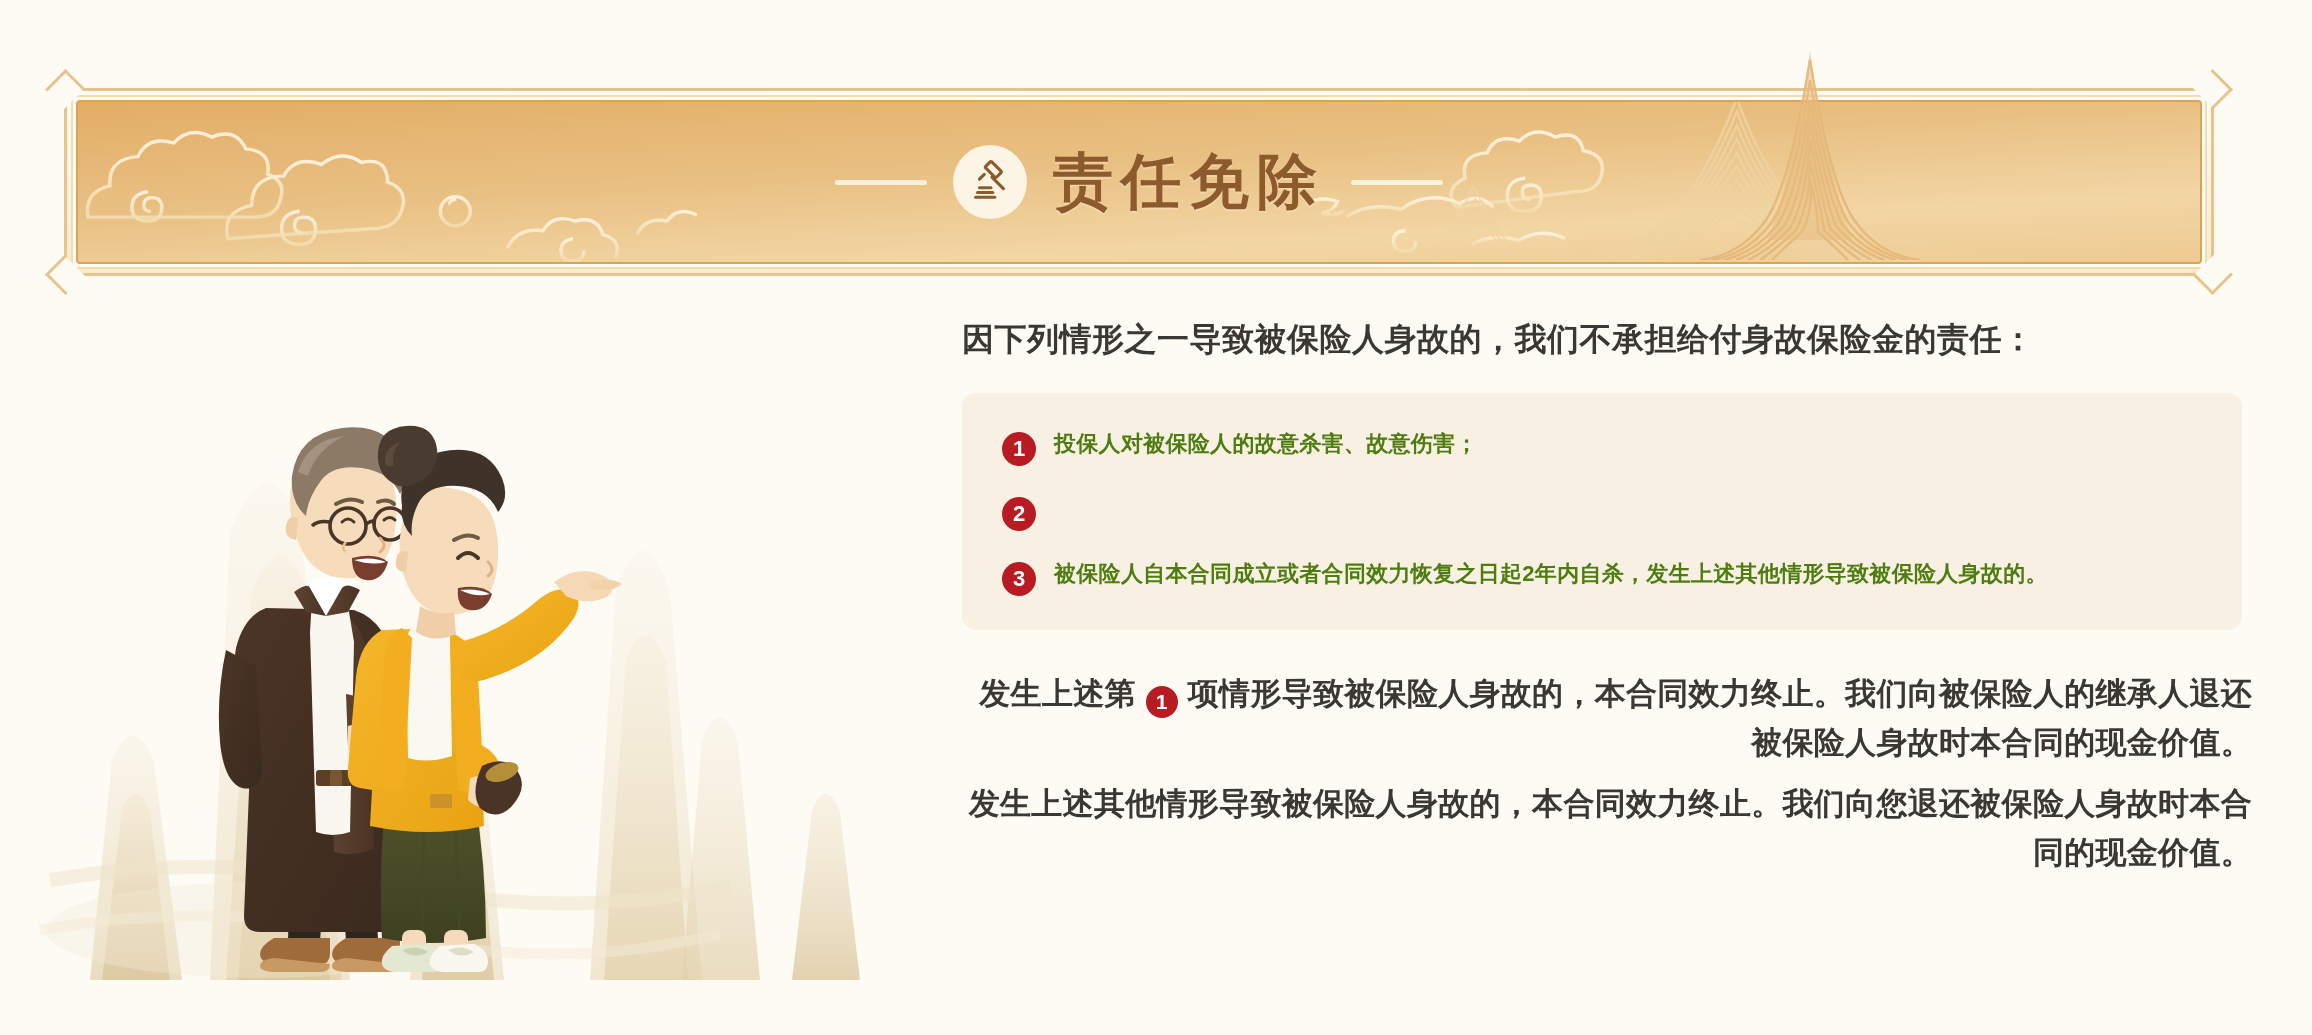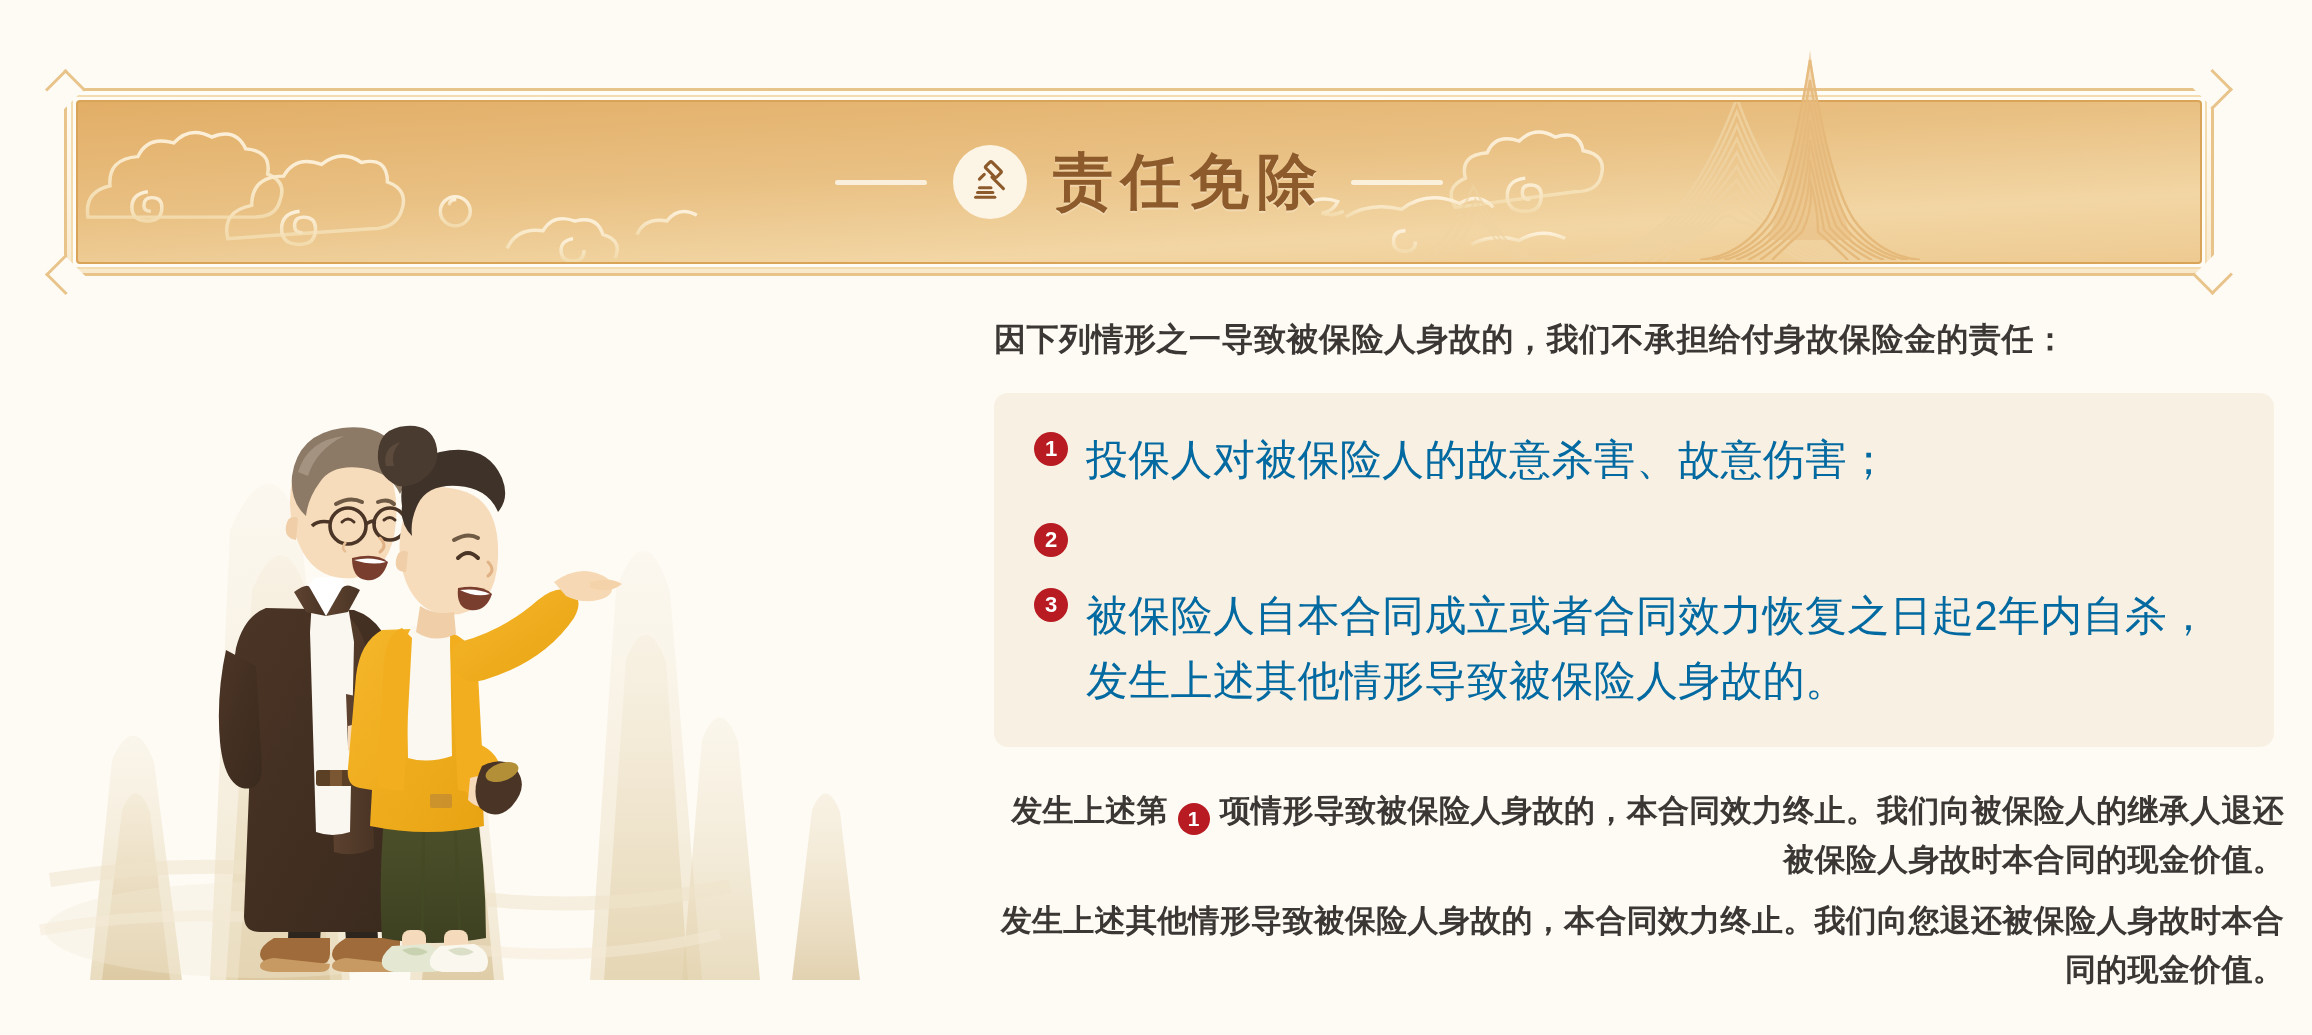--- a/index.html
+++ b/index.html
@@ -119,21 +119,21 @@
     position: absolute;
     left: 30px;
     top: 290px;
     width: 930px;
     height: 720px;
   }
 
   
   .content {
     position: absolute;
-    left: 994px;
+    left: 962px;
     top: 315px;
     width: 1290px;
   }
   .intro {
     font-size: 32px;
     font-weight: bold;
     color: #3A3734;
     letter-spacing: .5px;
     line-height: 1.5;
     margin: 0 0 30px 0;
@@ -160,23 +160,23 @@
     color: #FFFFFF;
     font-size: 22px;
     font-weight: bold;
     display: flex;
     align-items: center;
     justify-content: center;
     margin-top: 5px;
     line-height: 1;
   }
   .item-text {
-    font-size: 42px;
-    font-weight: normal;
-    color: #0369a1;
+    font-size: 22px;
+    font-weight: bold;
+    color: #4d7c0f;
     line-height: 1.55;
     letter-spacing: .3px;
   }
   .para {
     font-size: 31px;
     font-weight: bold;
     color: #3A3734;
     line-height: 1.58;
     letter-spacing: .3px;
     margin: 0;

